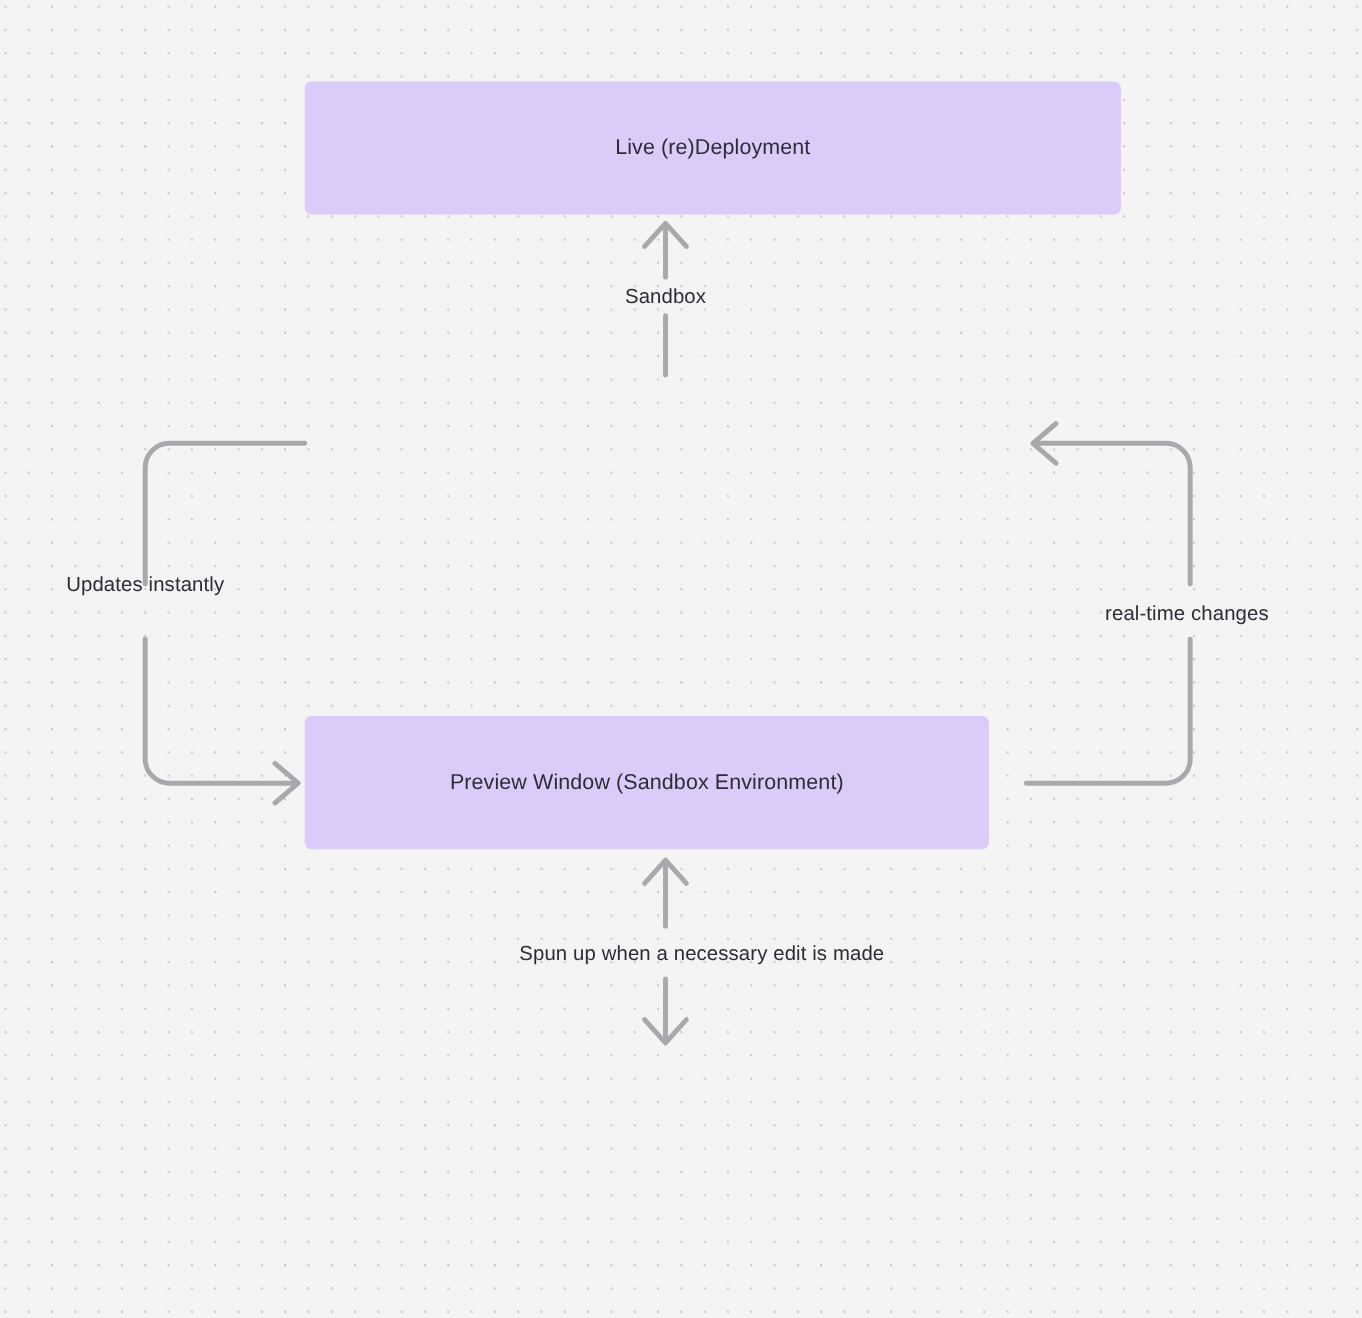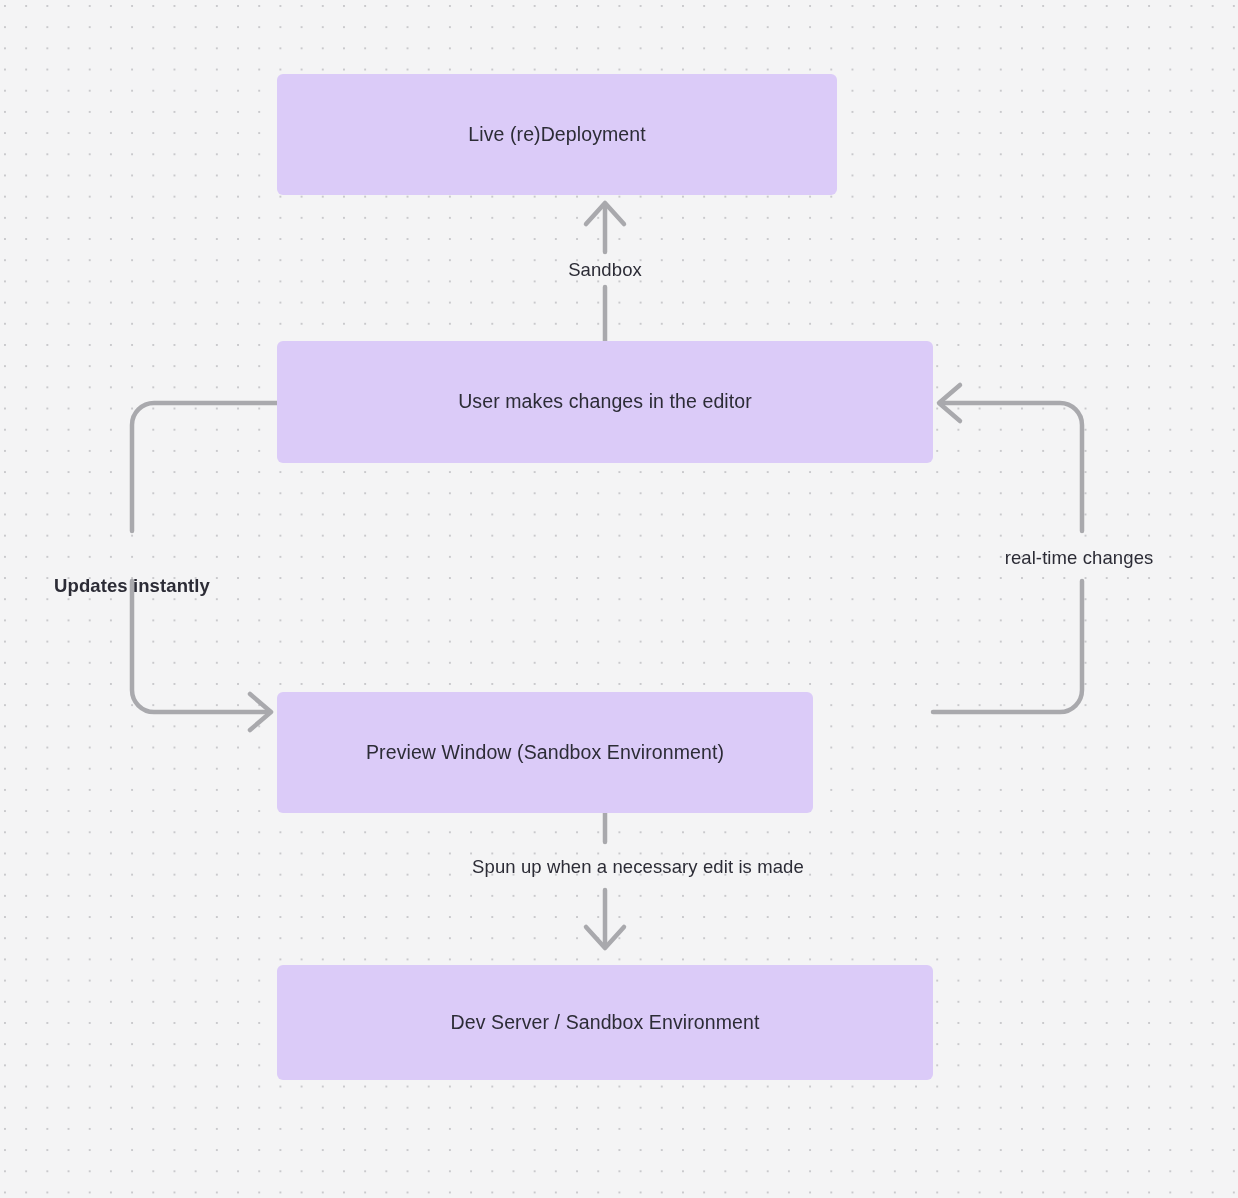--- a/index.html
+++ b/index.html
@@ -93,37 +93,31 @@
     <g>
 
       <line x1="605" y1="842" x2="605" y2="786" stroke="#a9a9ad" stroke-width="4.5" stroke-linecap="round"></line>
       <polyline points="586,803 605,782 624,803" fill="none" stroke="#a9a9ad" stroke-width="4.5" stroke-linecap="round" stroke-linejoin="round"></polyline>
 
       <line x1="605" y1="890" x2="605" y2="944" stroke="#a9a9ad" stroke-width="4.5" stroke-linecap="round"></line>
       <polyline points="586,927 605,948 624,927" fill="none" stroke="#a9a9ad" stroke-width="4.5" stroke-linecap="round" stroke-linejoin="round"></polyline>
     </g>
   </svg>
 
-  <div class="node" style="left:277px; top:74px; width:560px; height:121px;">
+  <div class="node" style="left:277px; top:74px; width:742px; height:121px;">
     <span>Live (re)Deployment</span>
   </div>
 
-  <div class="node" style="left:277px; top:341px; width:656px; height:122px;">
-    <span>User makes changes in the editor</span>
-  </div>
 
-  <div class="node" style="left:277px; top:651px; width:536px; height:121px;margin-top:41px;">
+  <div class="node" style="left:277px; top:651px; width:622px; height:121px;">
     <span>Preview Window (Sandbox Environment)</span>
   </div>
 
-  <div class="node" style="left:277px; top:965px; width:656px; height:115px;">
-    <span>Dev Server / Sandbox Environment</span>
-  </div>
 
   <div class="edge-label center" style="left:605px; top:270px;">Sandbox</div>
 
-  <div class="edge-label center" style="left:132px; top:586px;font-weight:bold;">Updates instantly</div>
+  <div class="edge-label center" style="left:132px; top:531px;">Updates instantly</div>
 
   <div class="edge-label center" style="left:1079px; top:558px;">real-time changes</div>
 
   <div class="edge-label center" style="left:605px; top:867px;margin-left:33px;">Spun up when a necessary edit is made</div>
 
 </div>
 
 </body></html>

